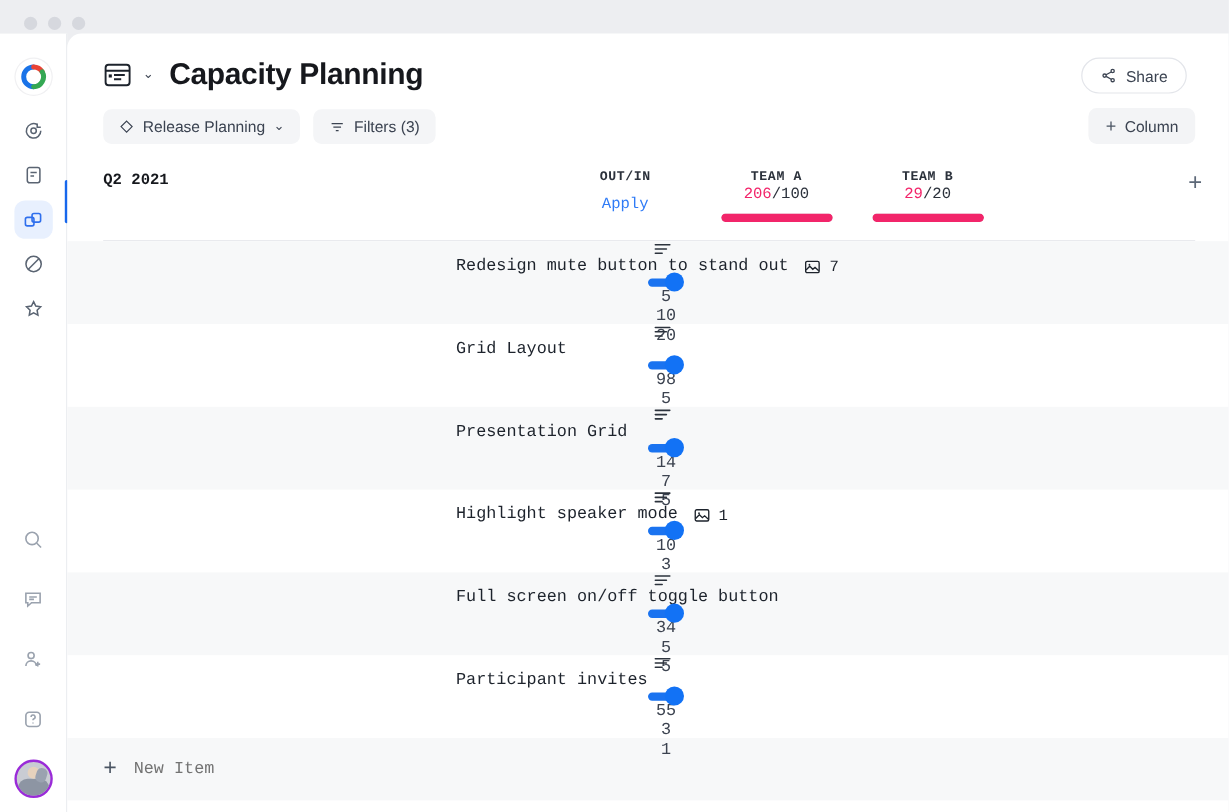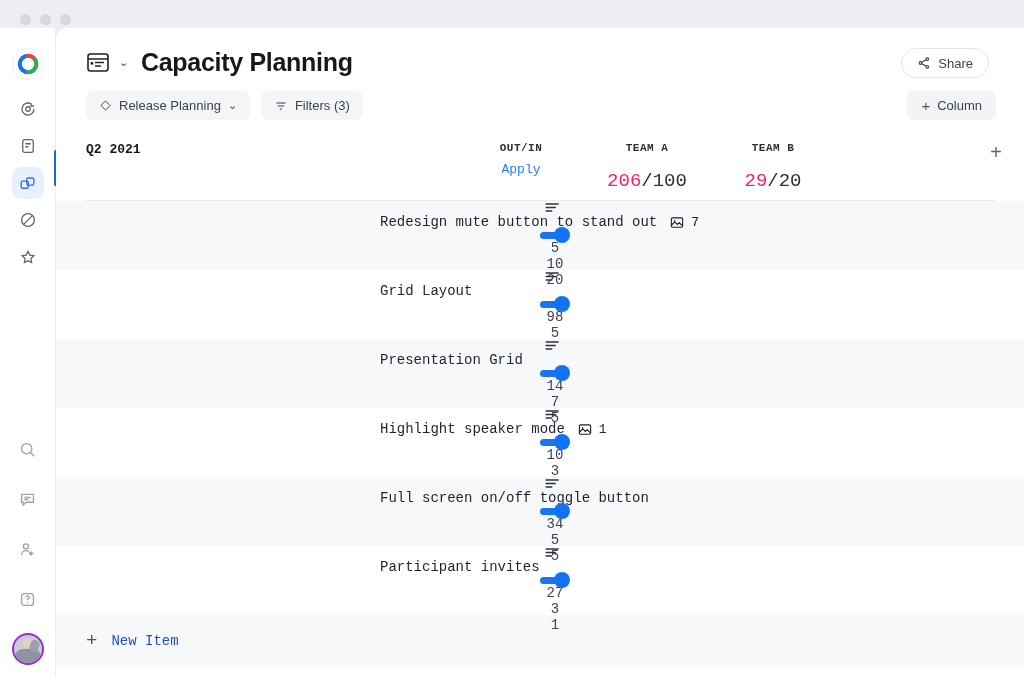--- a/index.html
+++ b/index.html
@@ -104,21 +104,21 @@
   .thead {
     display: flex; align-items: flex-start;
     padding: 0 0 0 30px; height: 66px;
     position: relative;
   }
   .th-title { width: 372px; font-size: 13px; font-weight: 700; color: #16181d; padding-top: 8px; }
   .th-col {
     width: 126px; text-align: center;
   }
   .th-label { font-size: 11px; font-weight: 600; color: #2b313b; letter-spacing: 0.5px; padding-top: 8px; }
-  .th-sub { font-size: 19px; margin-top: 16px; color: #2b313b; }
+  .th-sub { font-size: 13px; margin-top: 0; color: #2b313b; }
   .th-sub .used { font-weight: 500; }
   .apply { font-size: 13px; color: #2f7bf6; margin-top: 8px; }
   .bar-track {
     width: 93px; height: 7px; border-radius: 4px; background: #e6e7ea;
     margin: 9px auto 0;
     overflow: hidden;
   }
   .bar-fill { height: 7px; border-radius: 4px; }
   .th-plus { position: absolute; right: 22px; top: 8px; font-size: 20px; color: #5d6878; font-weight: 300; }
   .hrule { margin: 0 28px 0 30px; border-top: 1px solid #e9eaee; }
@@ -137,21 +137,21 @@
   .cell { width: 126px; text-align: center; font-size: 14px; color: #3c4350; }
   .toggle-cell { width: 126px; display: flex; justify-content: center; }
   .toggle { position: relative; width: 30px; height: 10px; }
   .toggle .track { position: absolute; left: 0; top: 2px; width: 24px; height: 7px; border-radius: 4px; background: #1a73f0; }
   .toggle .knob { position: absolute; right: 0; top: -3px; width: 16px; height: 16px; border-radius: 50%; background: #1272f5; }
   .newrow {
     display: flex; align-items: center; height: 52px;
     background: #f7f8f9; padding-left: 30px; gap: 14px;
   }
   .newrow .plus { font-size: 19px; color: #4b5563; font-weight: 300; }
-  .newrow .lbl { font-size: 14px; color: #1d4ed8; text-align: right; }
+  .newrow .lbl { font-size: 14px; color: #737373; text-align: right; }
 </style>
 </head>
 <body>
 
 <div class="window">
 
   <div class="titlebar">
     <div class="dot"></div>
     <div class="dot"></div>
     <div class="dot"></div>
@@ -438,21 +438,21 @@
             </div>
             <div class="row-title">
               <span>Participant invites</span>
             </div>
             <div class="toggle-cell">
               <div class="toggle">
                 <div class="track"></div>
                 <div class="knob"></div>
               </div>
             </div>
-            <div class="cell">27</div>
+            <div class="cell">55</div>
             <div class="cell">3</div>
             <div class="cell">1</div>
           </div>
         </div>
 
       <div class="newrow">
         <span class="plus">+</span>
         <span class="lbl">New Item</span>
       </div>
     </div>

